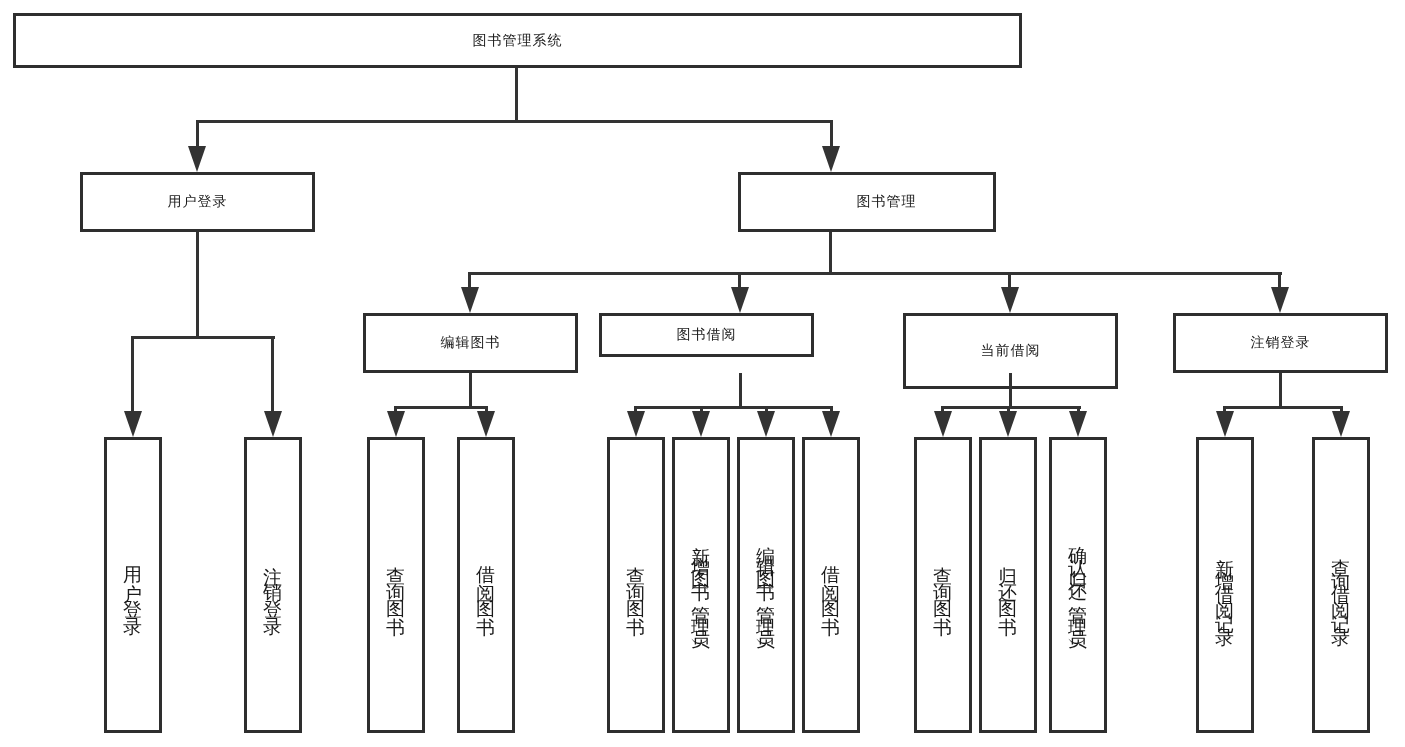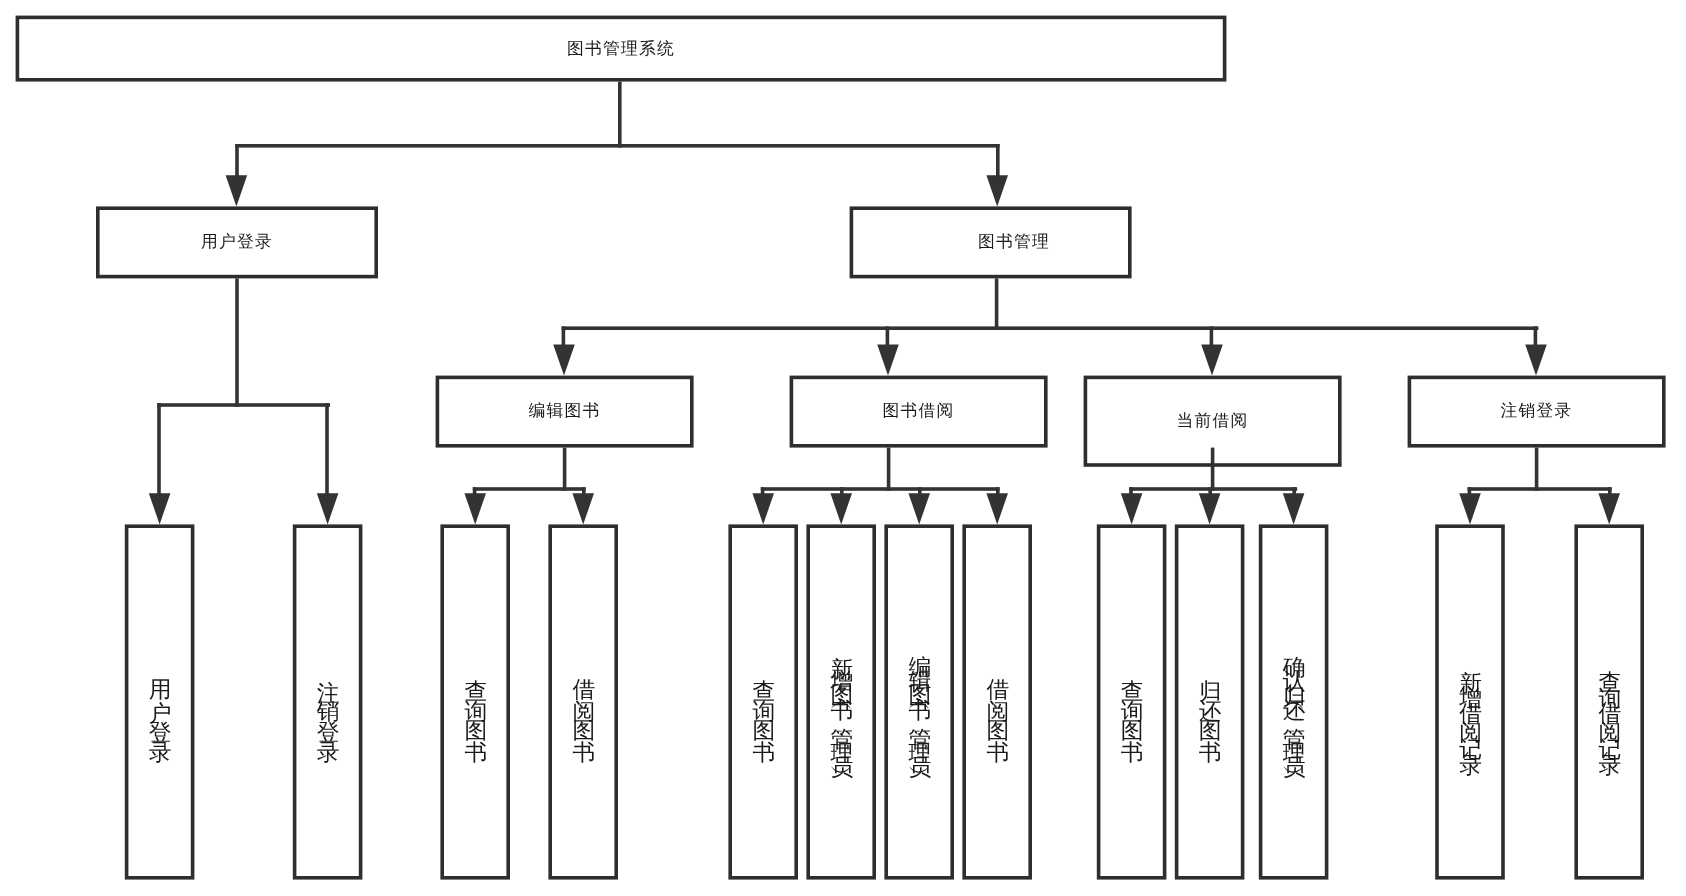--- a/index.html
+++ b/index.html
@@ -44,21 +44,21 @@
   <div class="line vline" style="left:515px;top:68px;height:55px;"></div>
   <div class="line hline" style="left:196px;top:120px;width:637px;"></div>
   <div class="line vline" style="left:196px;top:120px;height:28px;"></div>
   <div class="ahead" style="left:188px;top:146px;"></div>
   <div class="line vline" style="left:830px;top:120px;height:28px;"></div>
   <div class="ahead" style="left:822px;top:146px;"></div>
 
   <div class="box" style="left:80px;top:172px;width:235px;height:60px;">
     <span class="hlabel">用户登录</span>
   </div>
-  <div class="box" style="left:708px;top:172px;width:235px;height:60px;padding-left:39px;">
+  <div class="box" style="left:738px;top:172px;width:258px;height:60px;padding-left:39px;">
     <span class="hlabel">图书管理</span>
   </div>
 
   <div class="line vline" style="left:196px;top:232px;height:107px;"></div>
   <div class="line hline" style="left:131px;top:336px;width:144px;"></div>
   <div class="line vline" style="left:131px;top:336px;height:77px;"></div>
   <div class="ahead" style="left:124px;top:411px;"></div>
   <div class="line vline" style="left:271px;top:336px;height:77px;"></div>
   <div class="ahead" style="left:264px;top:411px;"></div>
 
@@ -69,21 +69,21 @@
   <div class="line vline" style="left:738px;top:272px;height:17px;"></div>
   <div class="ahead" style="left:731px;top:287px;"></div>
   <div class="line vline" style="left:1008px;top:272px;height:17px;"></div>
   <div class="ahead" style="left:1001px;top:287px;"></div>
   <div class="line vline" style="left:1278px;top:272px;height:17px;"></div>
   <div class="ahead" style="left:1271px;top:287px;"></div>
 
   <div class="box" style="left:363px;top:313px;width:215px;height:60px;">
     <span class="hlabel">编辑图书</span>
   </div>
-  <div class="box" style="left:658px;top:313px;width:215px;height:60px;">
+  <div class="box" style="left:599px;top:313px;width:215px;height:44px;">
     <span class="hlabel">图书借阅</span>
   </div>
   <div class="box" style="left:903px;top:313px;width:215px;height:76px;">
     <span class="hlabel">当前借阅</span>
   </div>
   <div class="box" style="left:1173px;top:313px;width:215px;height:60px;">
     <span class="hlabel">注销登录</span>
   </div>
 
   <div class="line vline" style="left:469px;top:373px;height:36px;"></div>

